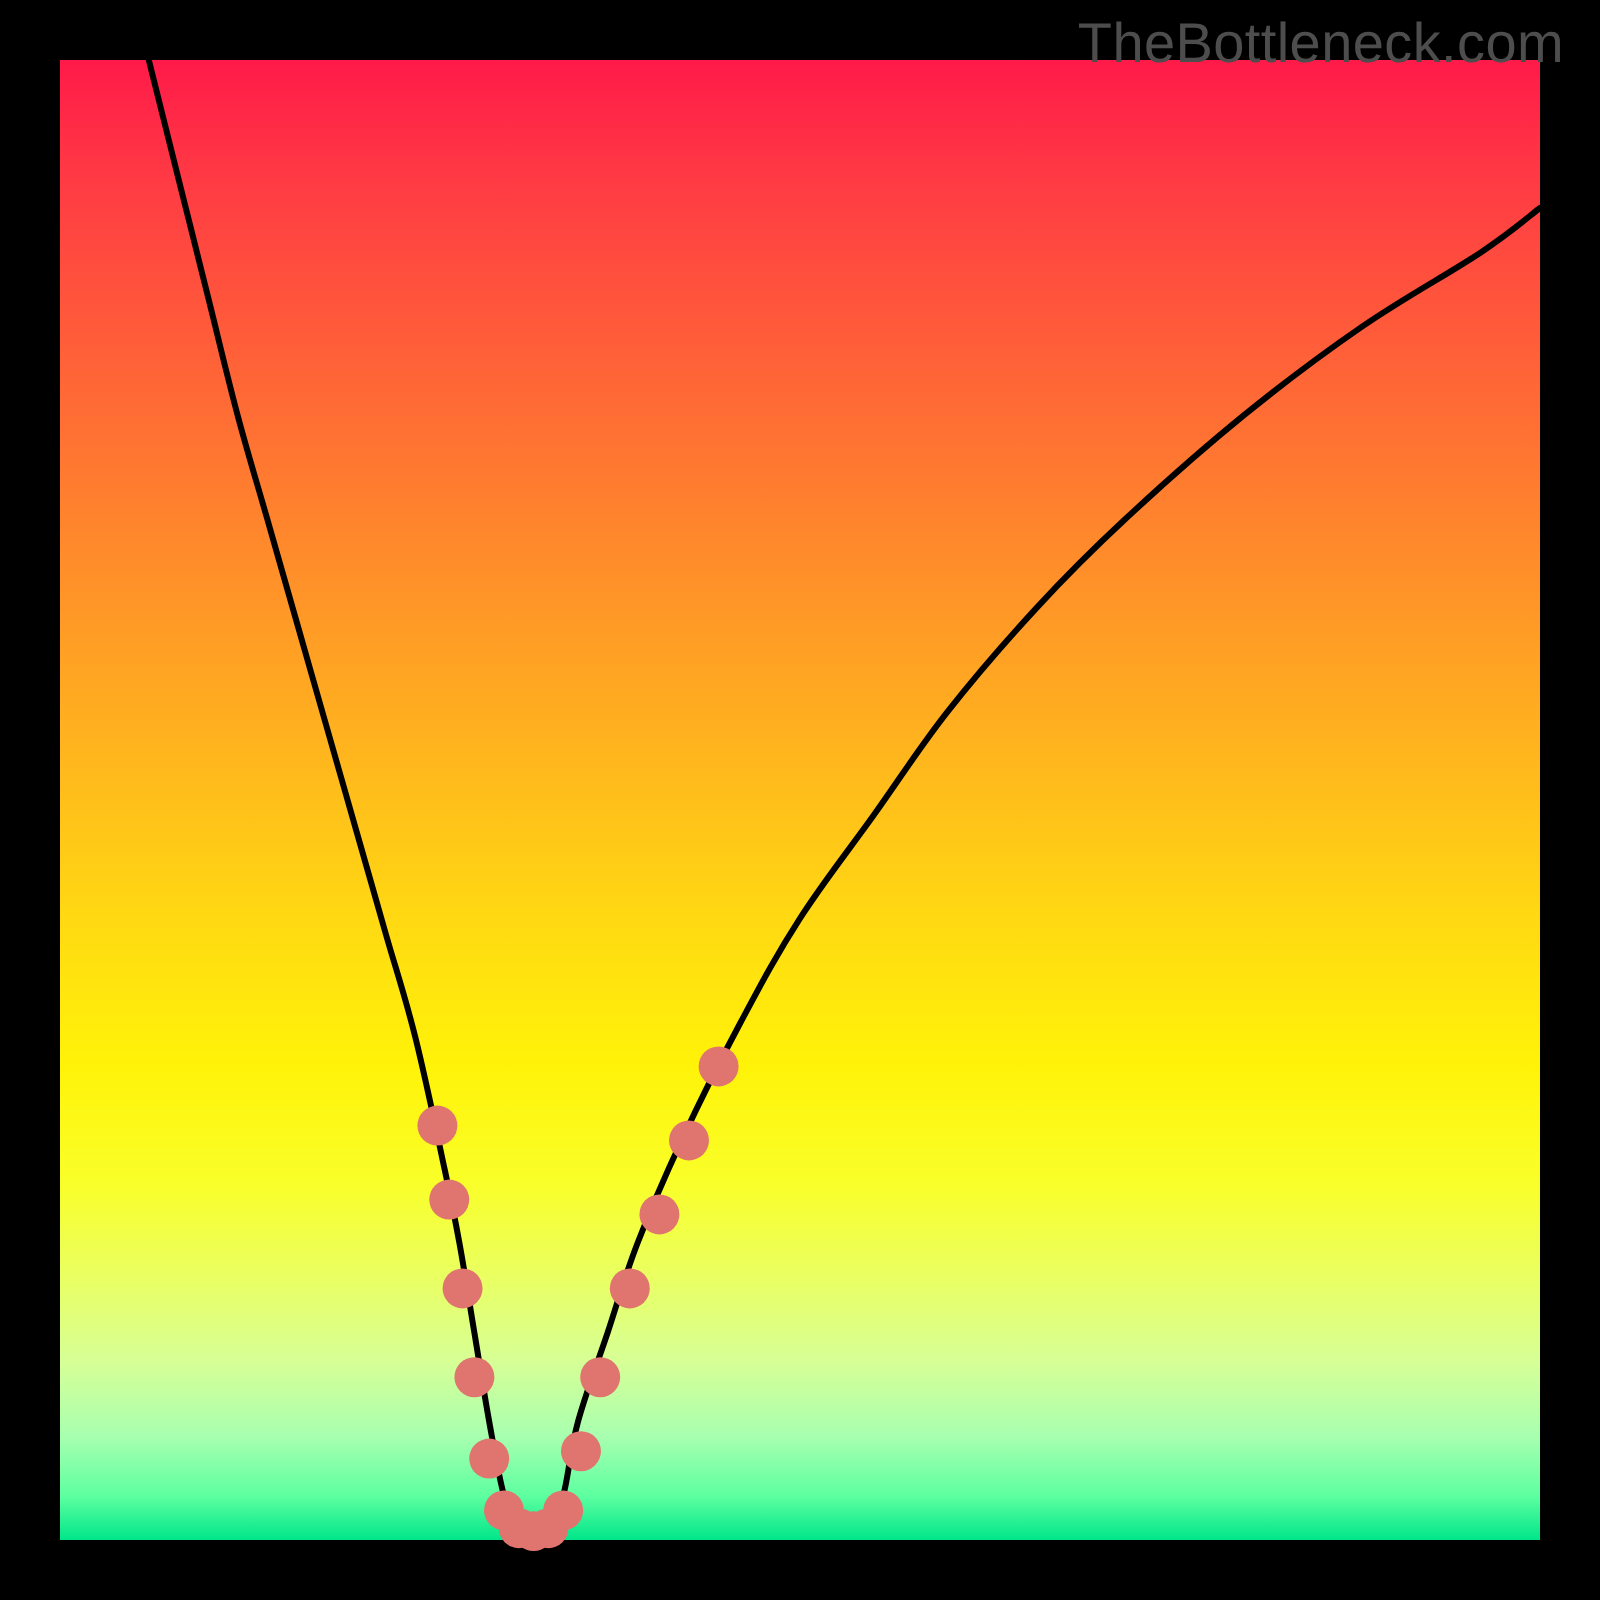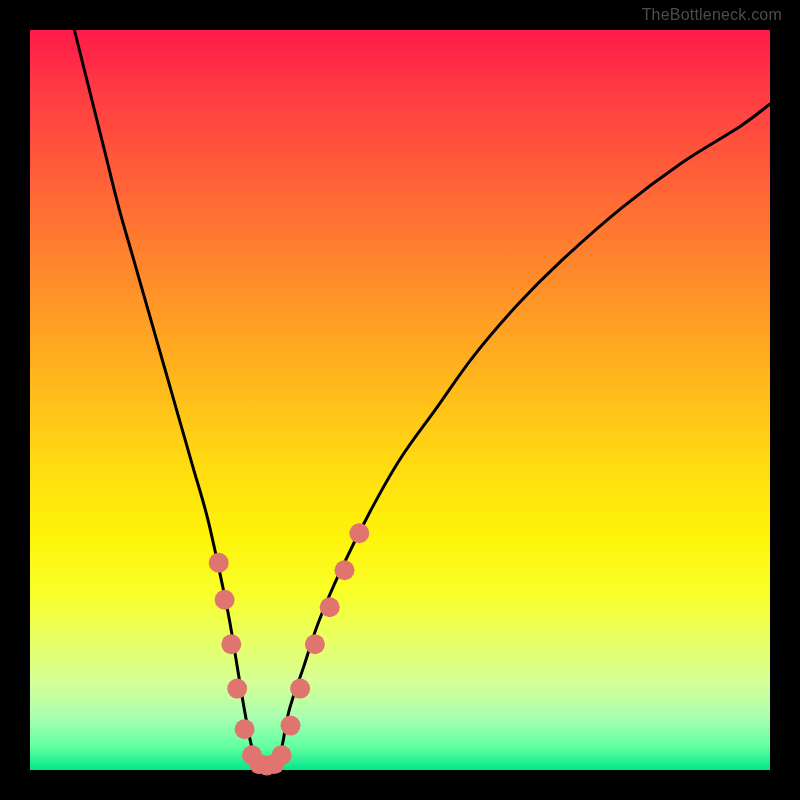--- a/index.html
+++ b/index.html
@@ -41,21 +41,21 @@
       #a8ffb0 93%,
       #5effa0 97%,
       #00e68a 100%
     );
   }
   .watermark {
     position: absolute;
     top: 6px;
     right: 18px;
     color: #4d4d4d;
-    font-size: 16px;
+    font-size: 28px;
     letter-spacing: 0.2px;
     font-weight: 400;
   }
   svg.curve-svg {
     position: absolute;
     left: 0;
     top: 0;
     width: 740px;
     height: 740px;
     overflow: visible;

